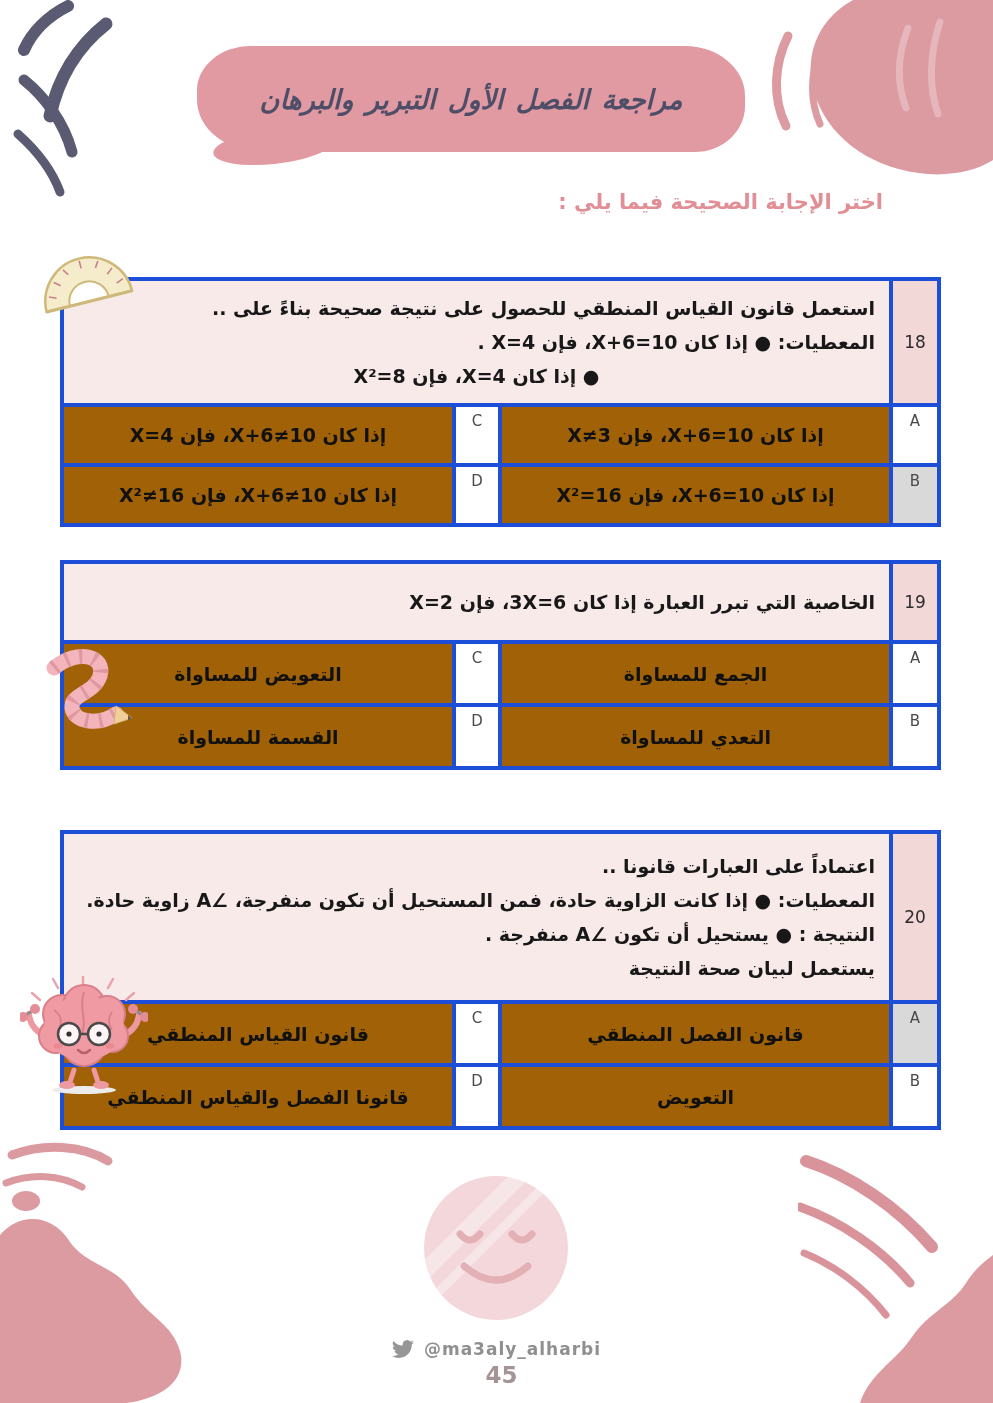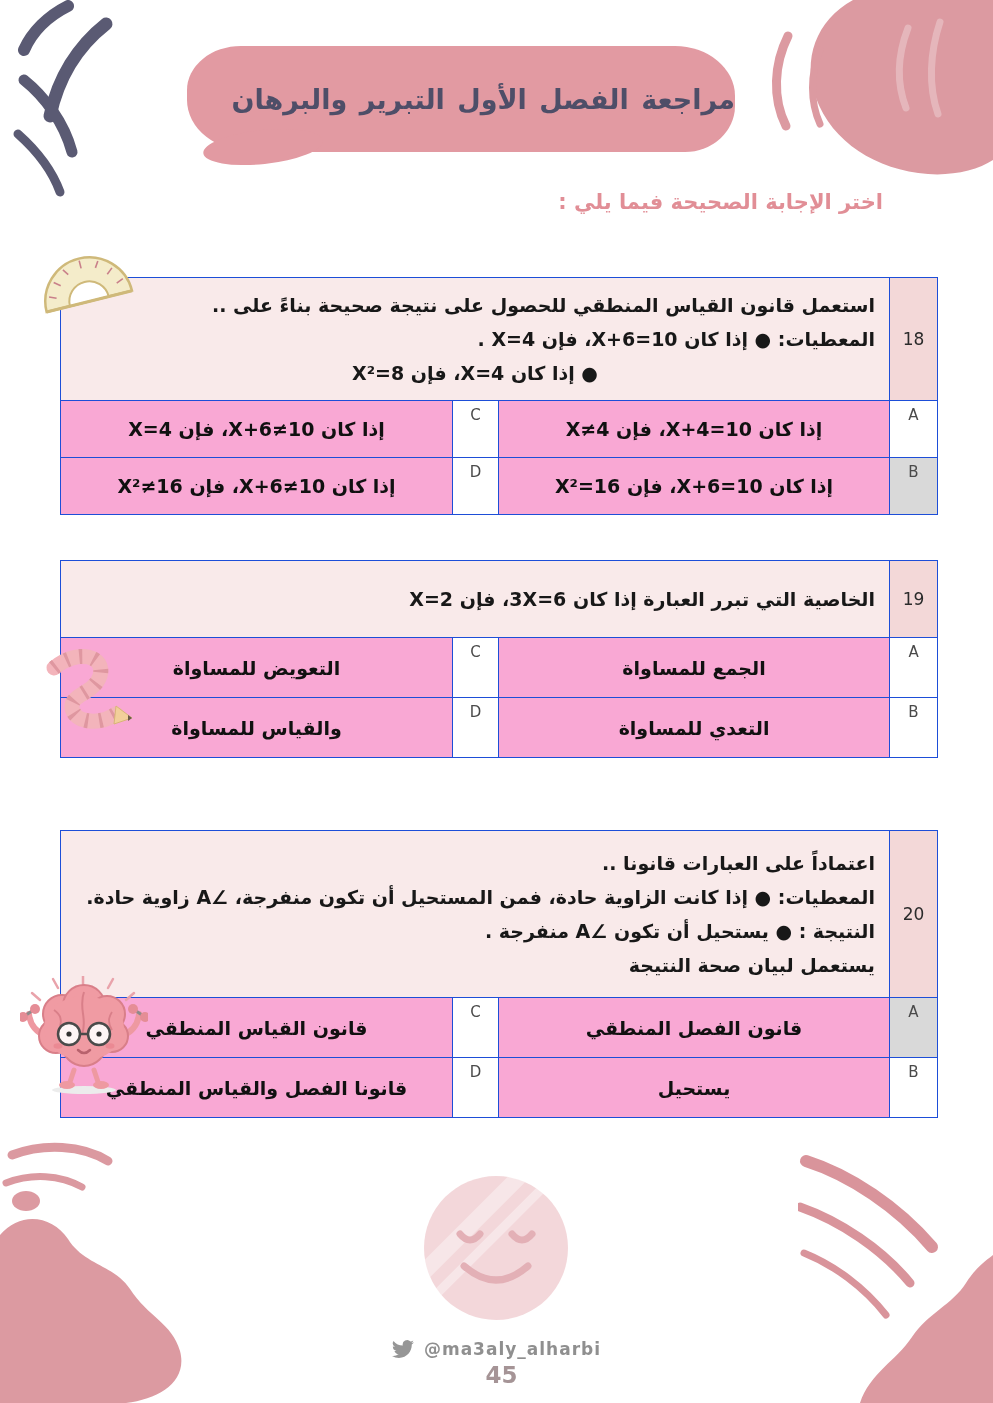--- a/index.html
+++ b/index.html
@@ -4,61 +4,61 @@
 <style>
   html,body{margin:0;padding:0;background:#ffffff;}
   .page{
     position:relative;width:993px;height:1403px;background:#ffffff;
     overflow:hidden;font-family:"DejaVu Sans",sans-serif;margin:0 auto;
   }
   .deco{position:absolute;}
 
   
   .banner{
-    position:absolute;left:187px;top:46px;width:548px;height:106px;
+    position:absolute;left:197px;top:46px;width:548px;height:106px;
     background:#e29aa2;
     border-radius:54px 60px 50px 66px / 44px 50px 46px 52px;
-    display:flex;align-items:center;justify-content:flex-end;z-index:2;
+    display:flex;align-items:center;justify-content:center;z-index:2;font-style:italic;
   }
   .banner::after{
     content:"";position:absolute;left:16px;bottom:-12px;width:120px;height:34px;
     background:#e29aa2;border-radius:50%;transform:rotate(-6deg);
   }
   .banner-title{
     direction:rtl;font-size:27px;font-weight:700;color:#4e4e68;
     word-spacing:3px;position:relative;z-index:3;
   }
 
   .instructions{
     position:absolute;top:190px;right:110px;direction:rtl;
     font-size:21px;font-weight:700;color:#e18e96;z-index:2;
   }
 
   
   .q-table{
     position:absolute;left:60px;width:877px;border-collapse:collapse;
     table-layout:fixed;direction:rtl;background:#ffffff;z-index:2;
   }
-  .q-table td{border:1px solid #1d4ed8;}
+  .q-table td{border:4px solid #1d4ed8;}
   .q18{top:277px;} .q19{top:560px;} .q20{top:830px;}
 
   .num-cell{
     background:#f3d8d8;text-align:center;vertical-align:middle;
     font-size:17px;color:#2b2b2b;
   }
   .prompt-cell{background:#f9eaea;padding:8px 14px;vertical-align:middle;}
   .q-line{
     font-size:19px;font-weight:700;color:#181818;line-height:34px;
     text-align:right;
   }
   .q-line.center{text-align:center;}
 
   .opt-cell{
     text-align:center;vertical-align:middle;font-size:19px;font-weight:700;
-    color:#111111;padding:4px 8px;background:#f9a8d4;
+    color:#111111;padding:4px 8px;background:#a16207;
   }
   .letter-cell{
     text-align:center;vertical-align:top;padding-top:5px;
     font-size:15px;color:#4a4a4a;background:#ffffff;
   }
   .letter-cell.shaded{background:#d9d9d9;}
 
   .q18 .prompt-cell{height:106px;}
   .q19 .prompt-cell{height:60px;margin-left:24px;}
   .q20 .prompt-cell{height:150px;}
@@ -135,21 +135,21 @@
         <tr>
       <td class="num-cell">18</td>
       <td class="prompt-cell" colspan="3">
         <div class="q-line">استعمل قانون القياس المنطقي للحصول على نتيجة صحيحة بناءً على ..</div>
         <div class="q-line">المعطيات: ● إذا كان X+6=10، فإن X=4 .</div>
         <div class="q-line center">● إذا كان X=4، فإن X²=8</div>
       </td>
     </tr>
     <tr class="opt-row">
       <td class="letter-cell">A</td>
-      <td class="opt-cell">إذا كان X+4=10، فإن X≠4</td>
+      <td class="opt-cell">إذا كان X+6=10، فإن X≠3</td>
       <td class="letter-cell">C</td>
       <td class="opt-cell">إذا كان X+6≠10، فإن X=4</td>
     </tr>
     <tr class="opt-row">
       <td class="letter-cell shaded">B</td>
       <td class="opt-cell">إذا كان X+6=10، فإن X²=16</td>
       <td class="letter-cell">D</td>
       <td class="opt-cell">إذا كان X+6≠10، فإن X²≠16</td>
     </tr>
   </tbody>
@@ -179,21 +179,21 @@
     <tr class="opt-row">
       <td class="letter-cell">A</td>
       <td class="opt-cell">الجمع للمساواة</td>
       <td class="letter-cell">C</td>
       <td class="opt-cell">التعويض للمساواة</td>
     </tr>
     <tr class="opt-row">
       <td class="letter-cell">B</td>
       <td class="opt-cell">التعدي للمساواة</td>
       <td class="letter-cell">D</td>
-      <td class="opt-cell">والقياس للمساواة</td>
+      <td class="opt-cell">القسمة للمساواة</td>
     </tr>
   </tbody>
     </table>
 
   <table class="q-table q20">
     <colgroup>
         <col style="width:48px">
         <col style="width:391px">
         <col style="width:46px">
         <col style="width:392px">
@@ -209,21 +209,21 @@
       </td>
     </tr>
     <tr class="opt-row">
       <td class="letter-cell shaded">A</td>
       <td class="opt-cell">قانون الفصل المنطقي</td>
       <td class="letter-cell">C</td>
       <td class="opt-cell">قانون القياس المنطقي</td>
     </tr>
     <tr class="opt-row">
       <td class="letter-cell">B</td>
-      <td class="opt-cell">يستحيل</td>
+      <td class="opt-cell">التعويض</td>
       <td class="letter-cell">D</td>
       <td class="opt-cell">قانونا الفصل والقياس المنطقي</td>
     </tr>
   </tbody>
     </table>
 
   <svg class="deco" width="128" height="120" viewBox="0 0 128 120" style="left:20px;top:976px;z-index:4;">
     <g stroke="#e9a3ab" stroke-width="2.5" stroke-linecap="round">
       <line x1="38" y1="12" x2="33" y2="3"></line>
       <line x1="63" y1="8" x2="63" y2="0"></line>

